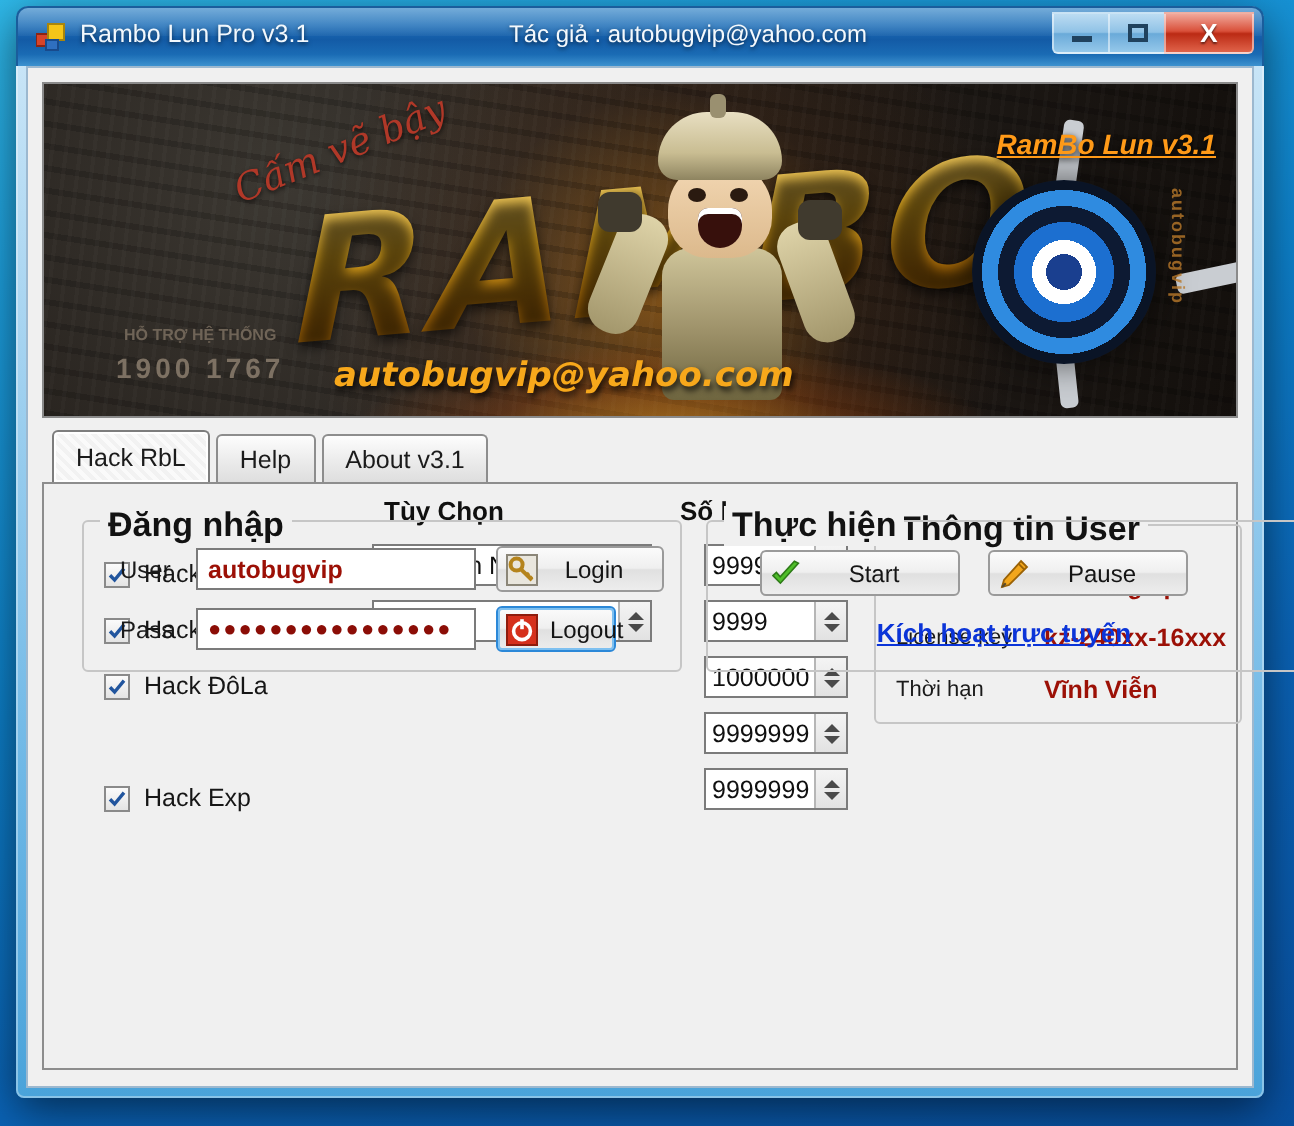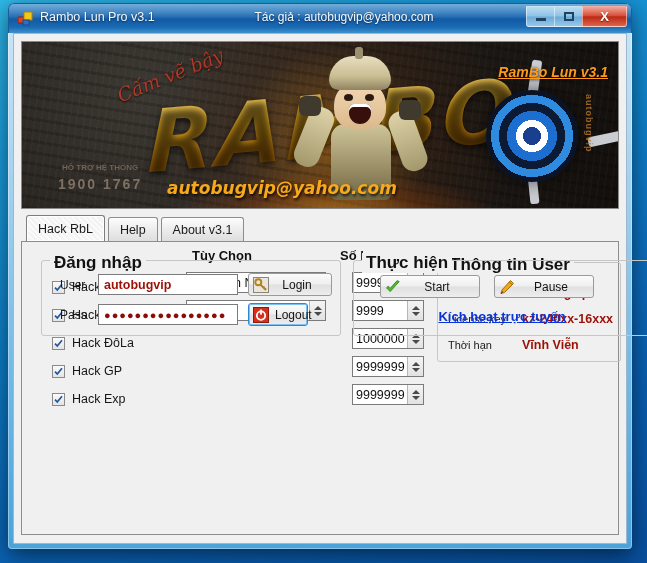--- a/index.html
+++ b/index.html
@@ -557,28 +557,20 @@
         <span class="cbx-label">Hack ĐôLa</span>
       </div>
       <div class="numbox" style="left:330px; top:86px">
         <span>1000000</span>
         <span class="spin">
           <span class="arr-up"></span>
           <span class="arr-dn"></span>
         </span>
       </div>
 
-      <div class="row" style="top:116px">
-        <span class="cbx">
-          <svg width="9" height="9" viewBox="0 0 9 9">
-              <path d="M1 4.6 L3.3 7 L8 1.3" stroke="#21559e" stroke-width="1.7" fill="none"></path>
-            </svg>
-        </span>
-        <span class="cbx-label">Hack GP</span>
-      </div>
       <div class="numbox" style="left:330px; top:114px">
         <span>9999999</span>
         <span class="spin">
           <span class="arr-up"></span>
           <span class="arr-dn"></span>
         </span>
       </div>
 
       <div class="row" style="top:144px">
         <span class="cbx">

